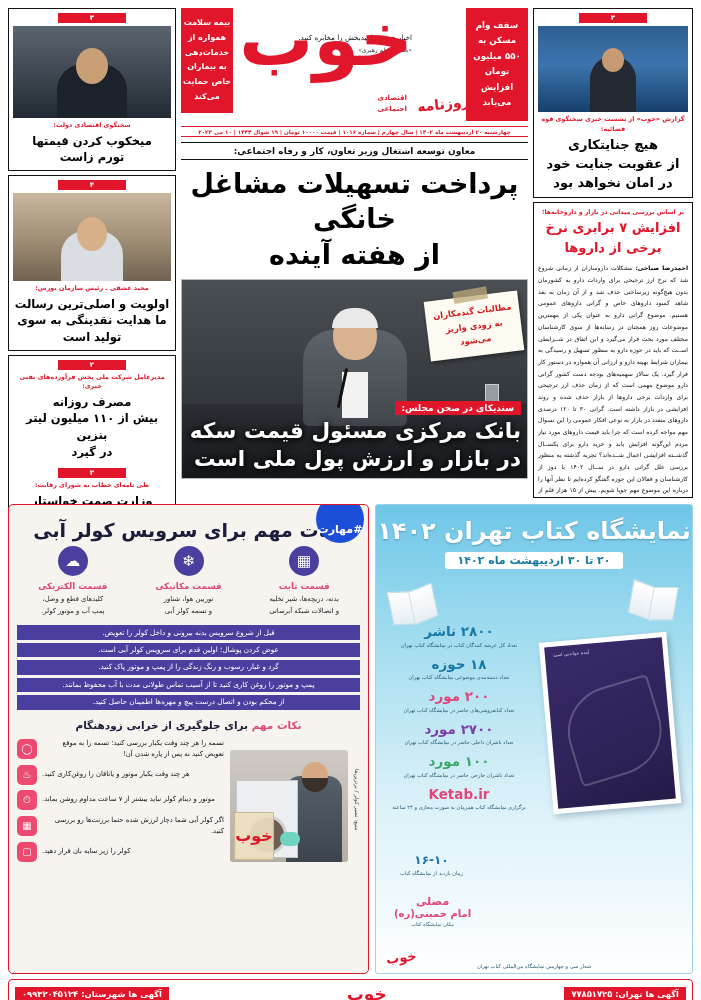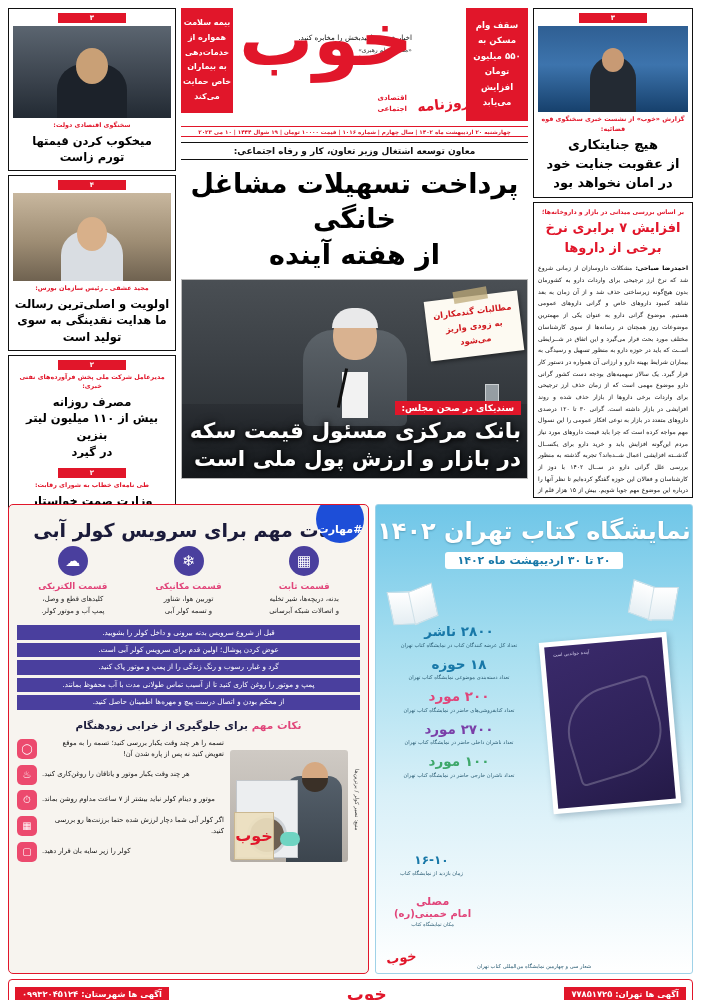--- a/index.html
+++ b/index.html
@@ -326,21 +326,21 @@
           <div class="cc-text">و تسمه کولر آبی</div>
         </div>
         <div class="cc">
           <div class="cc-icon">▦</div>
           <div class="cc-title">قسمت ثابت</div>
           <div class="cc-text">بدنه، دریچه‌ها، شیر تخلیه</div>
           <div class="cc-text">و اتصالات شبکه آبرسانی</div>
         </div>
       </div>
 
-      <div class="bar">قبل از شروع سرویس بدنه بیرونی و داخل کولر را بشویید.</div>
+      <div class="bar">قبل از شروع سرویس بدنه بیرونی و داخل کولر را تعویض.</div>
       <div class="bar">عوض کردن پوشال؛ اولین قدم برای سرویس کولر آبی است.</div>
       <div class="bar">گرد و غبار، رسوب و رنگ زندگی را از پمپ و موتور پاک کنید.</div>
       <div class="bar">پمپ و موتور را روغن کاری کنید تا از آسیب تماس طولانی مدت با آب محفوظ بمانند.</div>
       <div class="bar">از محکم بودن و اتصال درست پیچ و مهره‌ها اطمینان حاصل کنید.</div>
 
       <div class="mini-head">
         <em>نکات مهم</em>
         <span>برای جلوگیری از خرابی زودهنگام</span>
       </div>
 
@@ -408,20 +408,24 @@
           <div class="bf-lbl">تعداد کتابفروشی‌های حاضر در نمایشگاه کتاب تهران</div>
         </div>
         <div class="bf-stat">
           <div class="bf-num" style="color:#7a3fa8">۲۷۰۰ مورد</div>
           <div class="bf-lbl">تعداد ناشران داخلی حاضر در نمایشگاه کتاب تهران</div>
         </div>
         <div class="bf-stat">
           <div class="bf-num" style="color:#3fa86b">۱۰۰ مورد</div>
           <div class="bf-lbl">تعداد ناشران خارجی حاضر در نمایشگاه کتاب تهران</div>
         </div>
+        <div class="bf-stat">
+          <div class="bf-num" style="color:#e1457a">Ketab.ir</div>
+          <div class="bf-lbl">برگزاری نمایشگاه کتاب همزمان به صورت مجازی و ۲۴ ساعته</div>
+        </div>
       </div>
 
       <div class="bf-time">
         <div class="t">۱۶-۱۰</div>
         <div class="bf-lbl">زمان بازدید از نمایشگاه کتاب</div>
       </div>
 
       <div class="bf-place">
         <div class="p1">مصلی</div>
         <div class="p2">امام خمینی(ره)</div>

